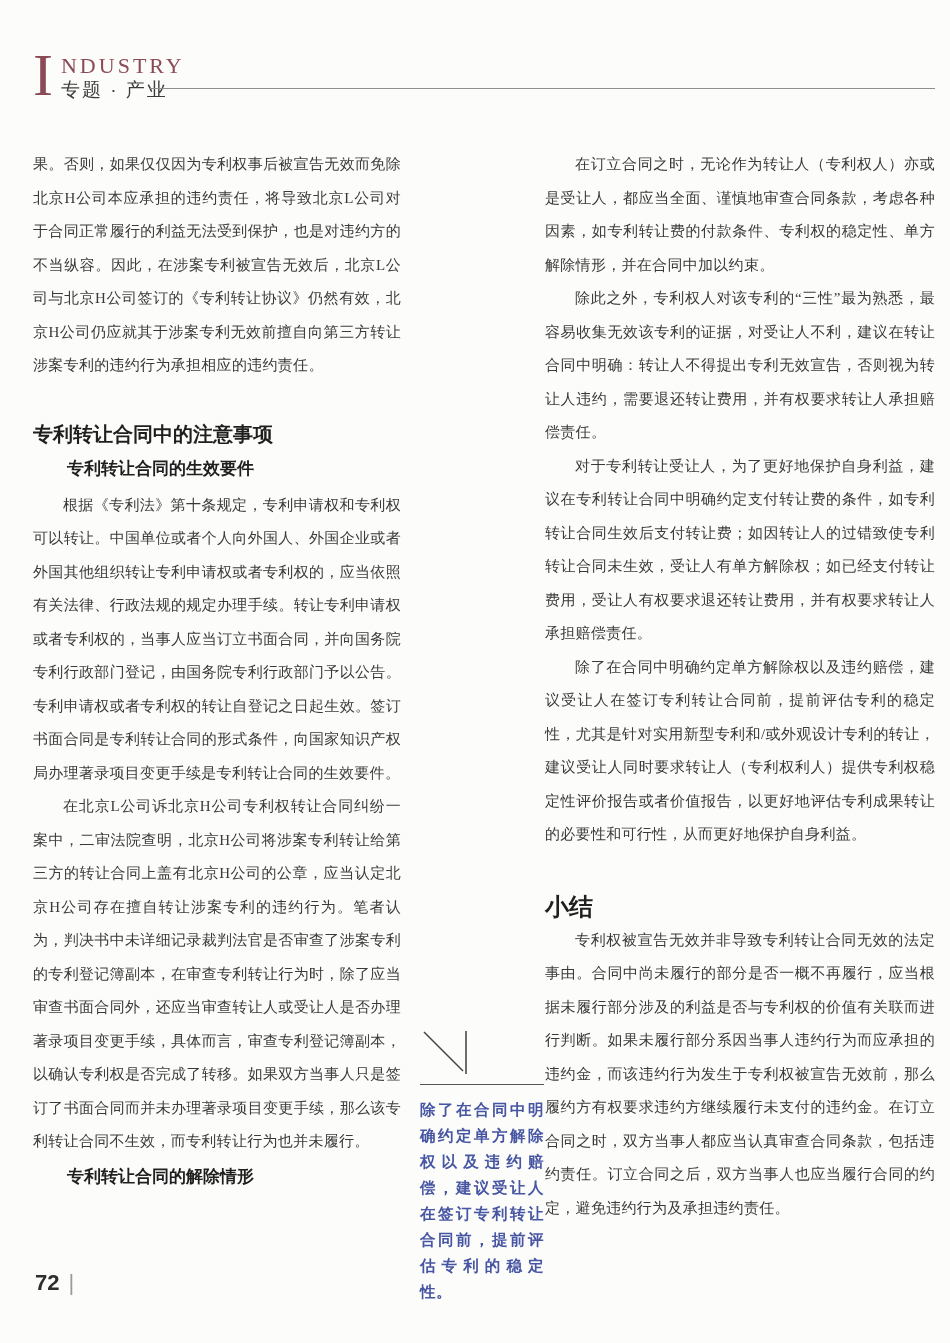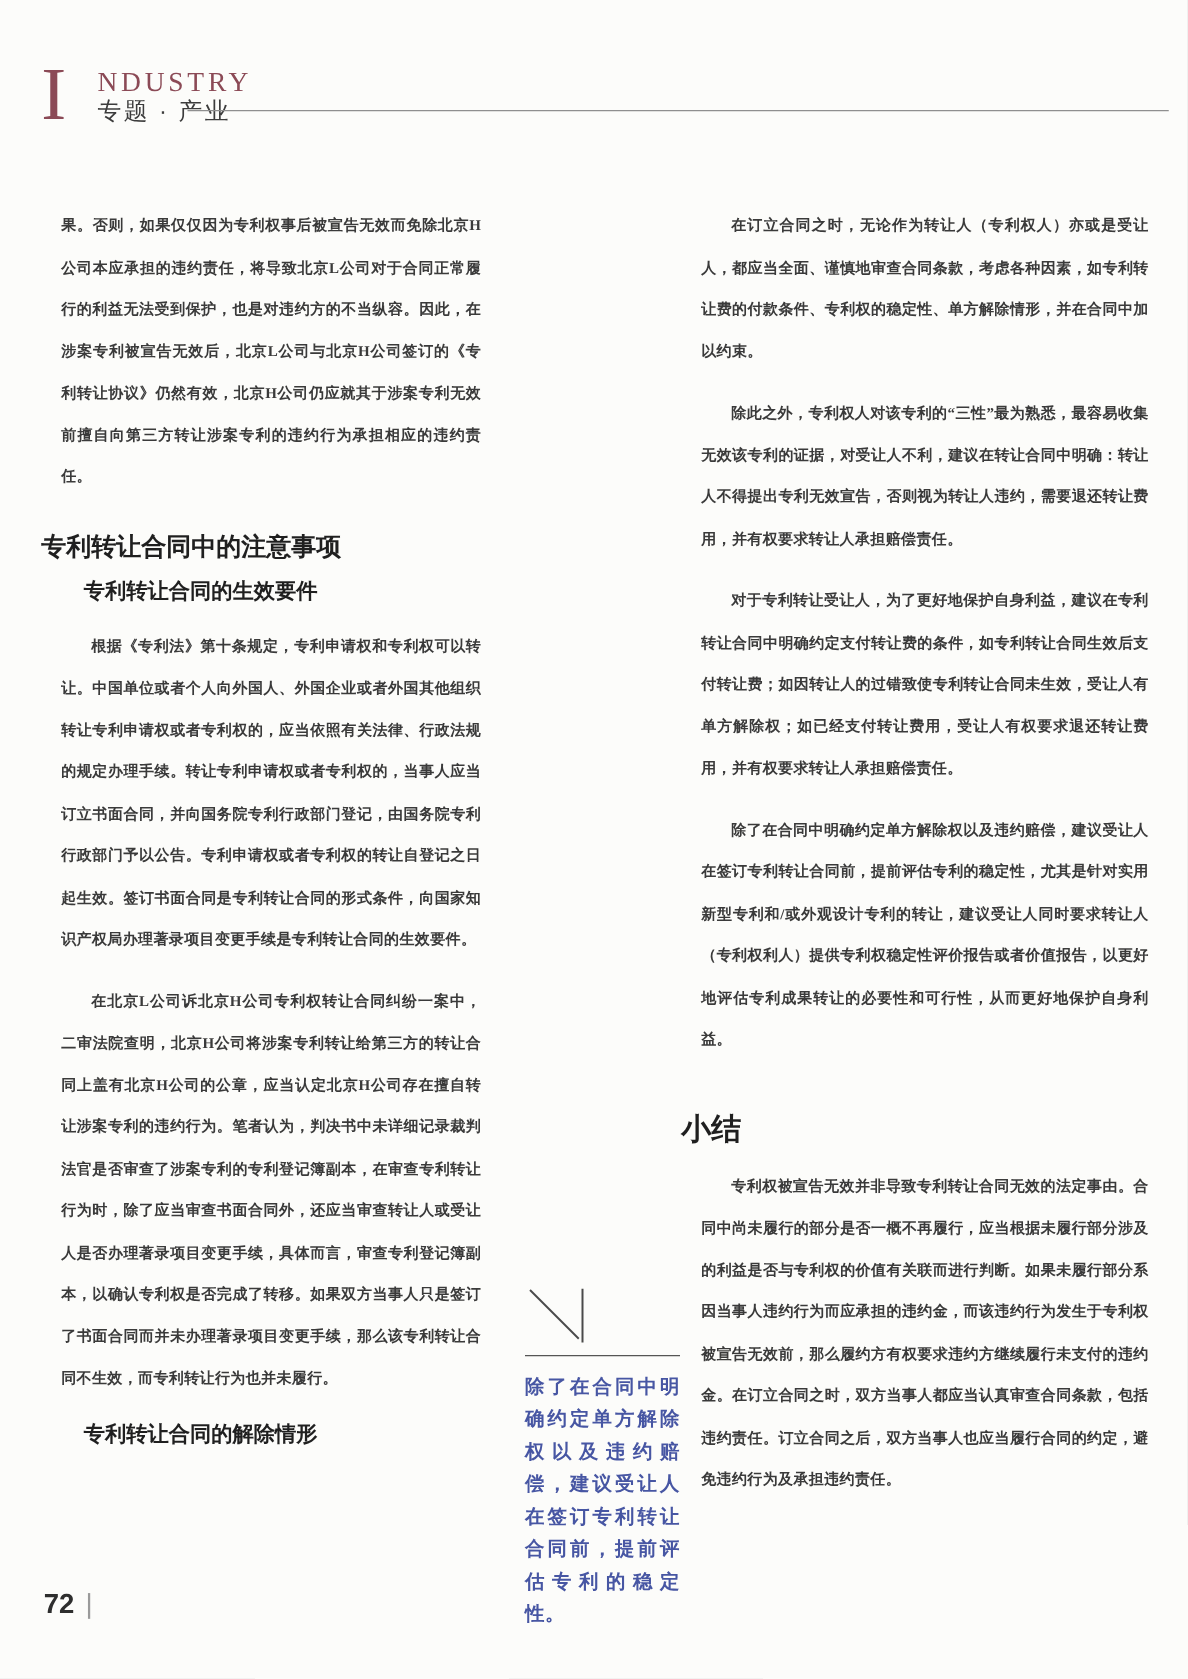--- a/index.html
+++ b/index.html
@@ -12,53 +12,52 @@
     font-family:"Liberation Serif","DejaVu Serif",serif;
     color:#3a3a3a;
   }
   
   .header{position:absolute;left:33px;top:48px;display:flex;align-items:flex-start;}
   .logo-initial{
     font-family:"Liberation Serif",serif;
     font-size:60px;line-height:54px;font-weight:400;
     color:#8b4a56;
   }
-  .logo-text{margin-left:25px;padding-top:6px;}
+  .logo-text{margin-left:8px;padding-top:6px;}
   .logo-wordmark{
     font-family:"Liberation Serif",serif;
     font-size:22px;line-height:24px;letter-spacing:3px;
     color:#8b4a56;
   }
   .logo-subtitle{
     font-family:"Liberation Sans","DejaVu Sans",sans-serif;
     font-size:19px;line-height:24px;letter-spacing:2px;
     color:#3c3c3c;
   }
   .header-rule{
     position:absolute;left:150px;right:15px;top:88px;
     border-top:1.5px solid #8f8f8f;
   }
   
   .col{position:absolute;top:148px;}
   .col-left{left:33px;width:368px;}
   .col-right{left:545px;width:390px;}
   p.body{
-    margin:16px;
-    font-size:12px;line-height:33.5px;
+    margin:0;
+    font-size:15px;line-height:33.5px;
     text-align:justify;
     text-justify:inter-ideograph;
     letter-spacing:.3px;
-    font-weight:bold;
   }
   p.indent{text-indent:2em;}
   .section-heading{
     font-family:"Liberation Sans","DejaVu Sans",sans-serif;
     font-weight:bold;font-size:20px;line-height:26px;
     color:#1f1f1f;
-    margin:26px 0 10px 0;
+    margin:38px 0 10px 0;
   }
   .subsection-heading{
     font-family:"Liberation Sans","DejaVu Sans",sans-serif;
     font-weight:bold;font-size:17px;line-height:24px;
     color:#1f1f1f;
     margin:6px 0 8px 0;
     text-indent:2em;
   }
   .summary-heading{
     font-family:"Liberation Sans","DejaVu Sans",sans-serif;

